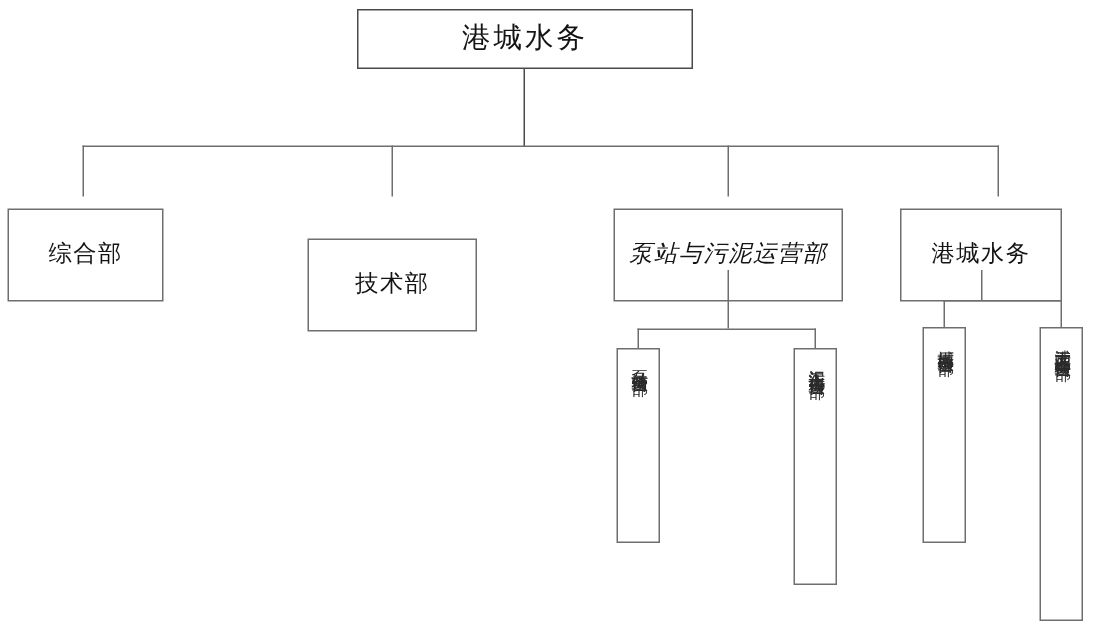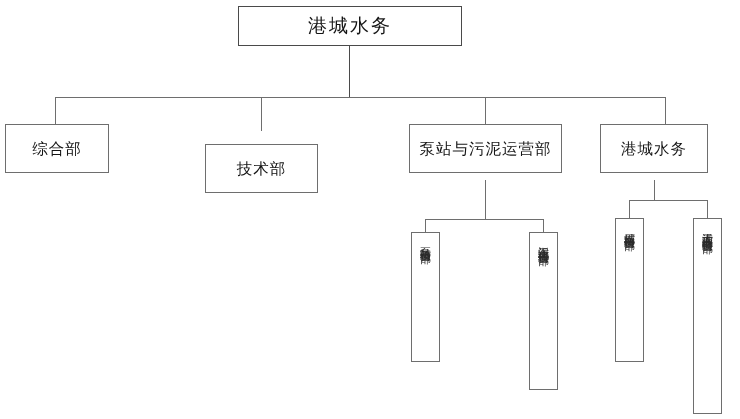--- a/index.html
+++ b/index.html
@@ -35,29 +35,29 @@
   .node.root {
     left: 238px;
     top: 6px;
     width: 224px;
     height: 40px;
     font-size: 19px;
     border-color: #4a4a4a;
     letter-spacing: 2px;
   }
   .node.lvl2 {
-    top: 124px;
-    height: 49px;
+    top: 139px;
+    height: 62px;
     font-size: 15.5px;
     letter-spacing: 1px;
     justify-content: center;
   }
   .node.l2-a { left: 5px;   width: 104px; }
   .node.l2-b { left: 205px; width: 113px; margin-top: 20px; }
-  .node.l2-c { left: 409px; width: 153px; }
+  .node.l2-c { left: 409px; width: 153px; font-style: italic; }
   .node.l2-d { left: 600px; width: 108px; }
 
   
   .node.leaf {
     width: 29px;
     font-size: 11px;
     letter-spacing: 0px;
     padding: 5px 0;
     align-items: flex-start;
   }

